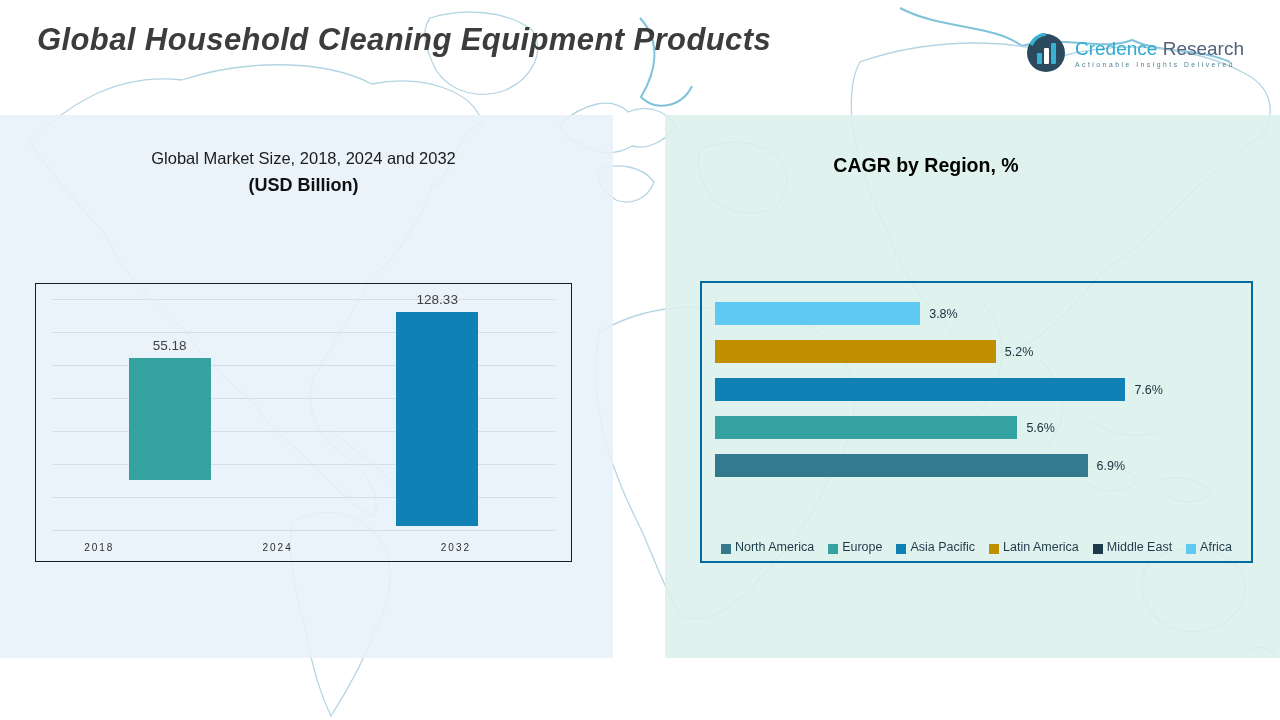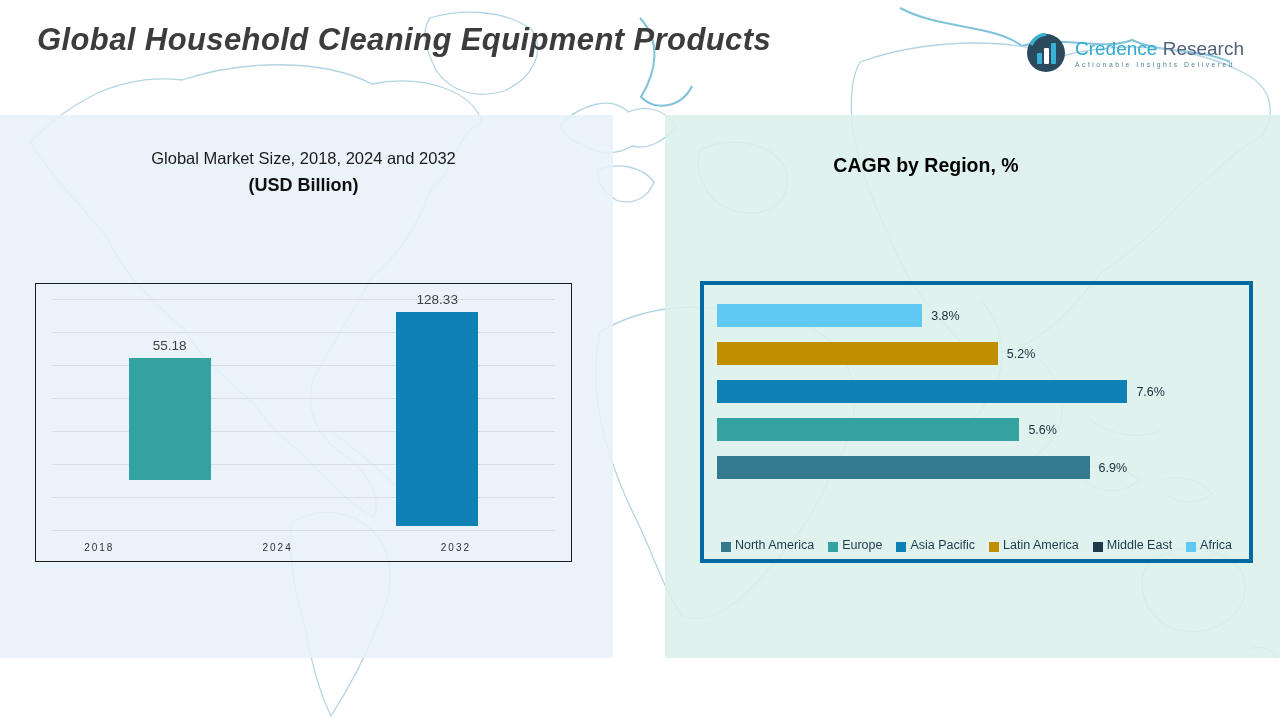--- a/index.html
+++ b/index.html
@@ -34,21 +34,21 @@
         height:100%;width:82px;}
   .vlabel{font-size:13.5px;color:#3f3f3f;margin-bottom:5px;}
   .vbar{width:82px;}
   .left-xlabels{position:absolute;left:0;top:250px;width:100%;height:27px;
                 display:flex;justify-content:space-around;align-items:center;}
   .xlabel{width:82px;font-size:10px;letter-spacing:2px;color:#2e2e2e;}
 
   .rc-title{position:absolute;left:665px;top:154px;width:522px;text-align:center;
             font-size:19.5px;font-weight:bold;color:#000;}
   .rbox{position:absolute;left:700px;top:281px;width:553px;height:282px;
-        border:4px solid #0369a1;box-sizing:border-box;}
+        border:2px solid #0369a1;box-sizing:border-box;}
   .right-rows{position:absolute;left:13px;top:19px;right:8px;}
   .hrow{display:flex;align-items:center;height:23px;margin-bottom:15px;}
   .hbar{height:23px;flex:0 0 auto;}
   .hlabel{margin-left:9px;font-size:12.5px;color:#16303c;}
   .right-legend{position:absolute;left:0;bottom:7px;width:100%;
                 display:flex;justify-content:center;align-items:center;gap:14px;}
   .litem{display:flex;align-items:flex-end;gap:4px;}
   .lsq{width:10px;height:10px;}
   .llabel{font-size:12.5px;color:#1d3a4a;}
 </style>

